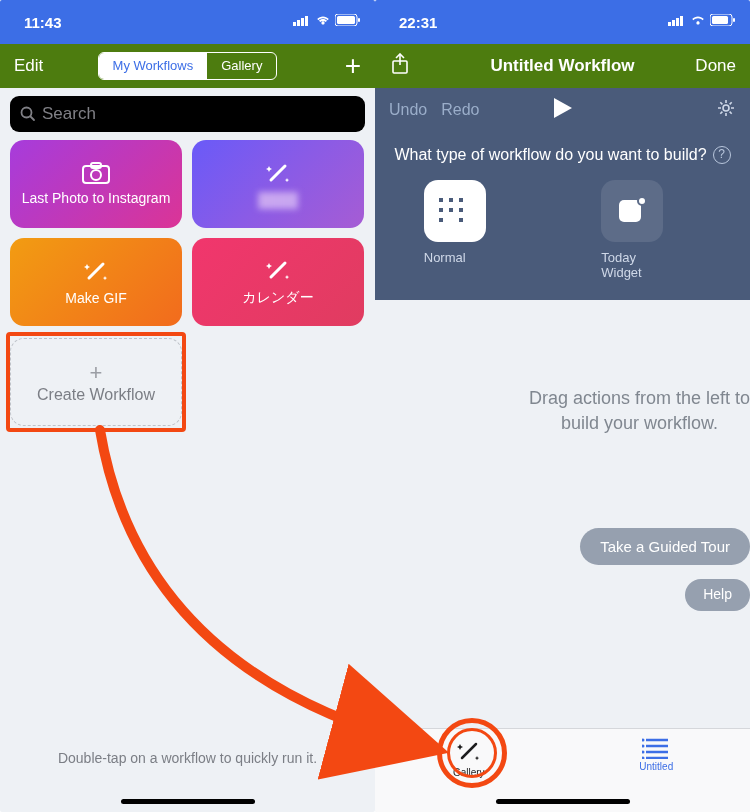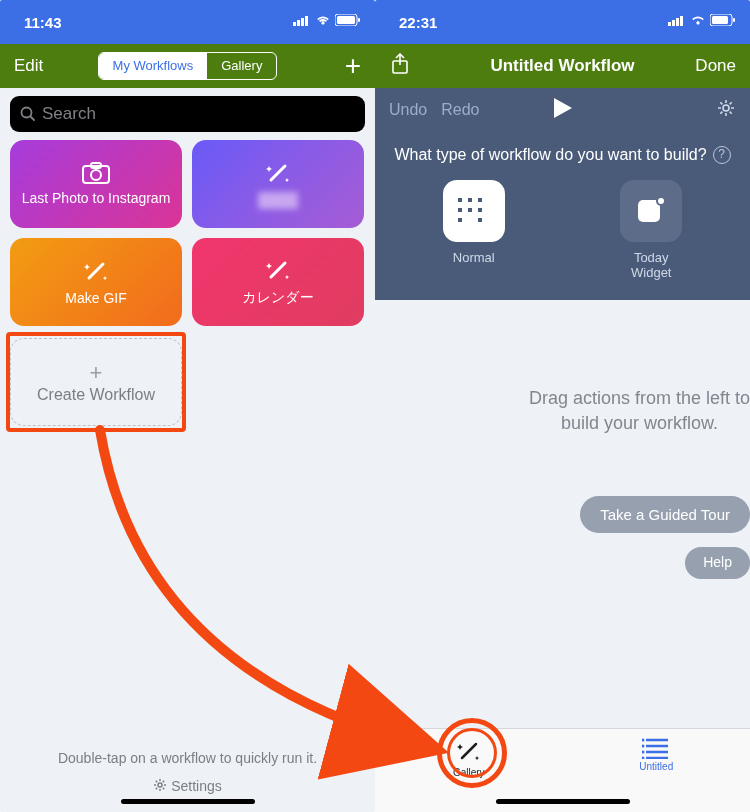--- a/index.html
+++ b/index.html
@@ -50,26 +50,26 @@
 
   
   .toolbar { height:44px; background:#4a5b7a; display:flex; align-items:center; padding:0 14px; color:#9aadc9; font-size:16px; position:relative;}
   .toolbar .u { margin-right:14px;}
   .toolbar .play { position:absolute; left:50%; transform:translateX(-50%);}
   .toolbar .gear { position:absolute; right:14px;}
   .dark { background:#4a5b7a; padding:14px 10px 20px 10px;}
   .dark .q { color:#fff; font-size:16px; text-align:center; display:flex; justify-content:center; align-items:center;}
   .dark .q .help { margin-left:6px; width:18px; height:18px; border:1.5px solid #b8c6dc; border-radius:50%; color:#b8c6dc; font-size:12px; line-height:15px;}
   .types { display:flex; justify-content:space-around; margin-top:16px;}
-  .type { display:flex; flex-direction:column; align-items:center; color:#cfd8e8; font-size:13px; width:100px;}
+  .type { display:flex; flex-direction:column; align-items:flex-start; color:#cfd8e8; font-size:13px; width:100px;}
   .type .box { width:62px; height:62px; border-radius:14px; margin-bottom:8px; display:flex; align-items:center; justify-content:center;}
   .type .box.sel { background:#fff;}
   .type .box.un { background:#5d6c88;}
   .canvas { flex:1; display:flex; flex-direction:column; align-items:flex-end; padding-top:86px; color:#808790; font-size:18px; text-align:center; line-height:1.4;}
-  .pill { background:#96a0af; color:#fff; border-radius:20px; padding:8px 20px; font-size:15px; margin-top:60px;}
+  .pill { background:#96a0af; color:#fff; border-radius:20px; padding:8px 20px; font-size:15px; margin-top:92px;}
   .pill.sm { padding:6px 18px; margin-top:14px; font-size:14px;}
   .tabbar { position:absolute; bottom:0; left:0; right:0; height:84px; background:#f9f9fa; border-top:1px solid #d5d7db; display:flex;}
   .tab { flex:1; display:flex; flex-direction:column; align-items:center; justify-content:flex-start; padding-top:8px; font-size:10px;}
   .tab.a { color:#1d1d1e;}
   .tab.b { color:#3c6ee6;}
   .tab svg { margin-bottom:2px;}
 
   
   .circ1 { position:absolute; width:70px; height:70px; border:5px solid #f34812; border-radius:50%; bottom:24px; left:62px; z-index:5;}
   .circ1::after { content:''; position:absolute; inset:5px; border:3px solid #f34812; border-radius:50%;}
@@ -149,27 +149,20 @@
       <span>カレンダー</span>
     </div>
   </div>
   <div class="create-wrap">
     <div class="create">
       <span class="plus2">+</span>
       <span>Create Workflow</span>
     </div>
   </div>
   <div class="hint">Double-tap on a workflow to quickly run it.</div>
-  <div class="bottom">
-    <svg width="14" height="14" viewBox="0 0 14 14">
-        <circle cx="7" cy="7" r="2" fill="none" stroke="#7b7e85" stroke-width="1.5"></circle>
-        <path d="M7 1v2M7 11v2M1 7h2M11 7h2M2.8 2.8l1.4 1.4M9.8 9.8l1.4 1.4M2.8 11.2l1.4-1.4M9.8 4.2l1.4-1.4" stroke="#7b7e85" stroke-width="1.5"></path>
-      </svg>
-    <span>Settings</span>
-  </div>
   <div class="home-ind"></div>
 </div>
 
 <div class="phone right">
   <div class="status">
     <span class="time">22:31</span>
     <span class="sys">
       <svg width="18" height="12">
           <rect x="0" y="8" width="3" height="4" fill="#fff"></rect>
           <rect x="4" y="6" width="3" height="6" fill="#fff"></rect>

